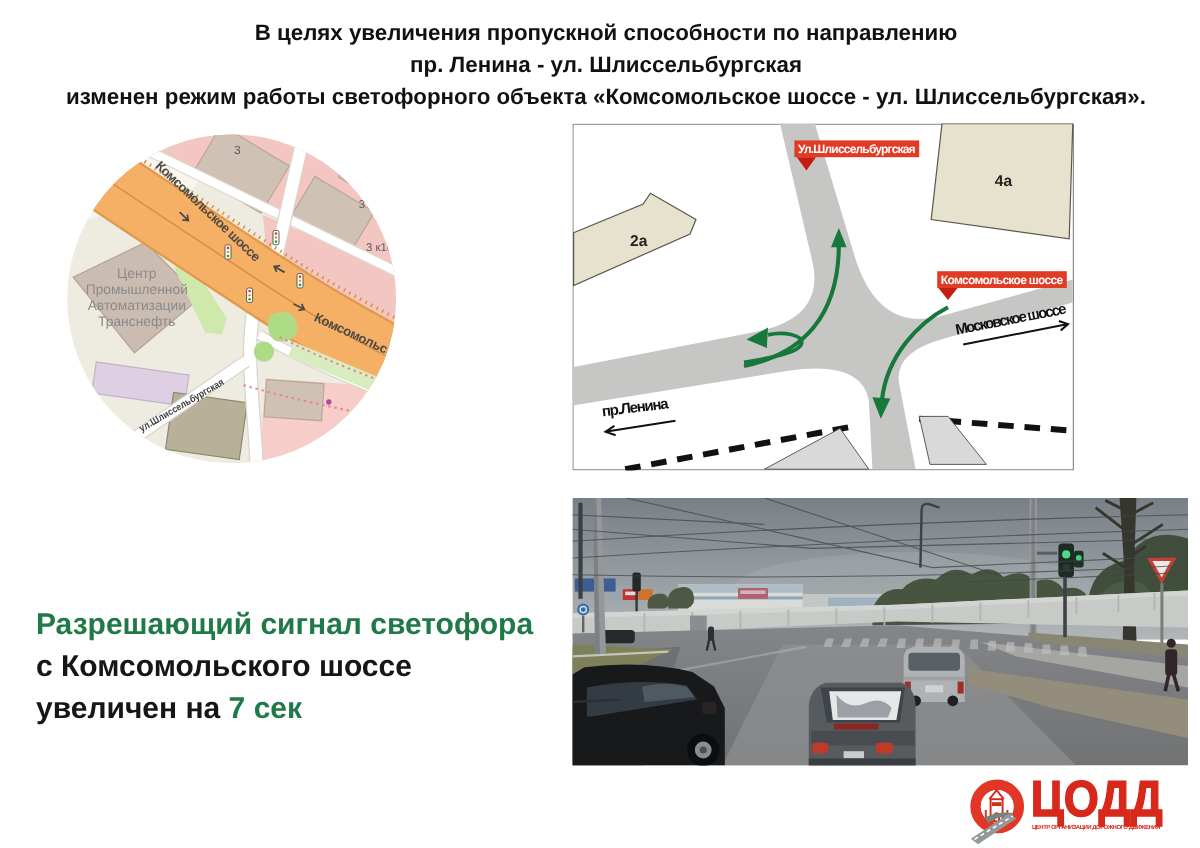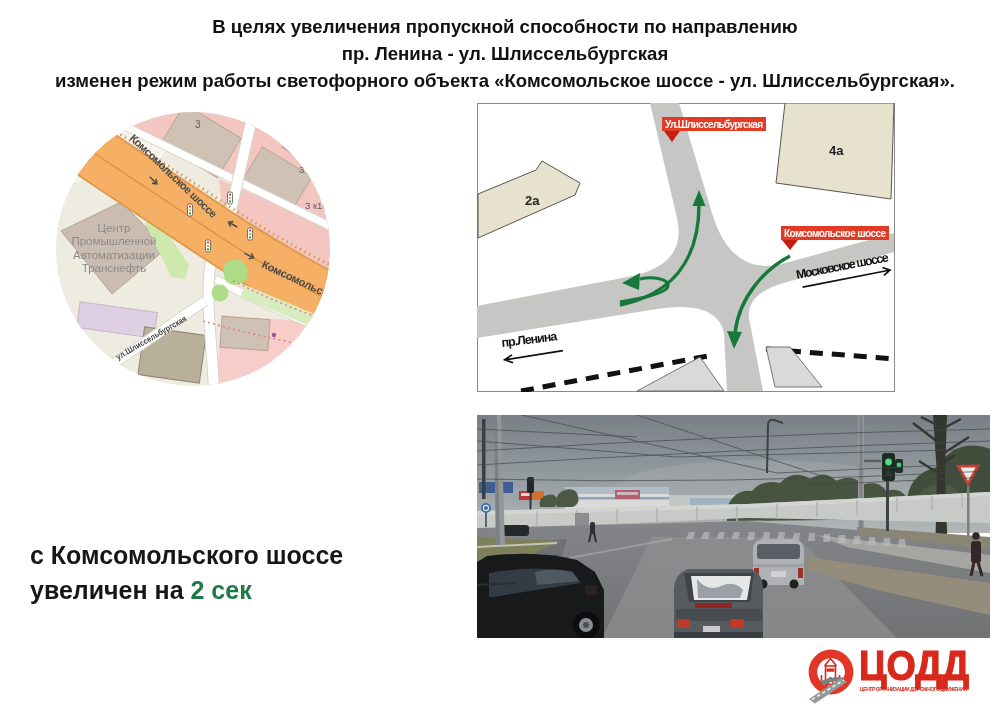--- a/index.html
+++ b/index.html
@@ -383,23 +383,23 @@
     <path d="M0,26 L200,42 L513,34"></path>
     <path d="M45,0 L300,58 L513,48"></path>
     <path d="M0,64 Q250,70 513,56"></path>
     <path d="M0,14 L160,22"></path>
     <path d="M330,70 L513,62"></path>
     <path d="M160,0 L360,66"></path>
   </g>
 </svg>
 
 <div class="abs" style="left:30px;top:503px;width:460px;font-weight:bold;font-size:25px;line-height:35px;color:#161616;">
-<br>
+<span style="color:#1f7a47;">Разрешающий сигнал светофора</span><br>
 с Комсомольского шоссе<br>
-увеличен на <span style="color:#1f7a47;">2 сек</span>
+увеличен на <span style="color:#1f7a47;">7 сек</span>
 </div>
 
 <svg class="abs" style="left:800px;top:642px;" width="195" height="64" viewBox="0 0 195 64">
 
   <circle cx="31" cy="30" r="18" fill="none" stroke="#e23726" stroke-width="8.8"></circle>
 
   <circle cx="31" cy="30" r="13.7" fill="#ffffff"></circle>
 
   <g stroke="#d8281b" fill="none" stroke-width="1.6">
     <rect x="25.5" y="24" width="10" height="18.5"></rect>

